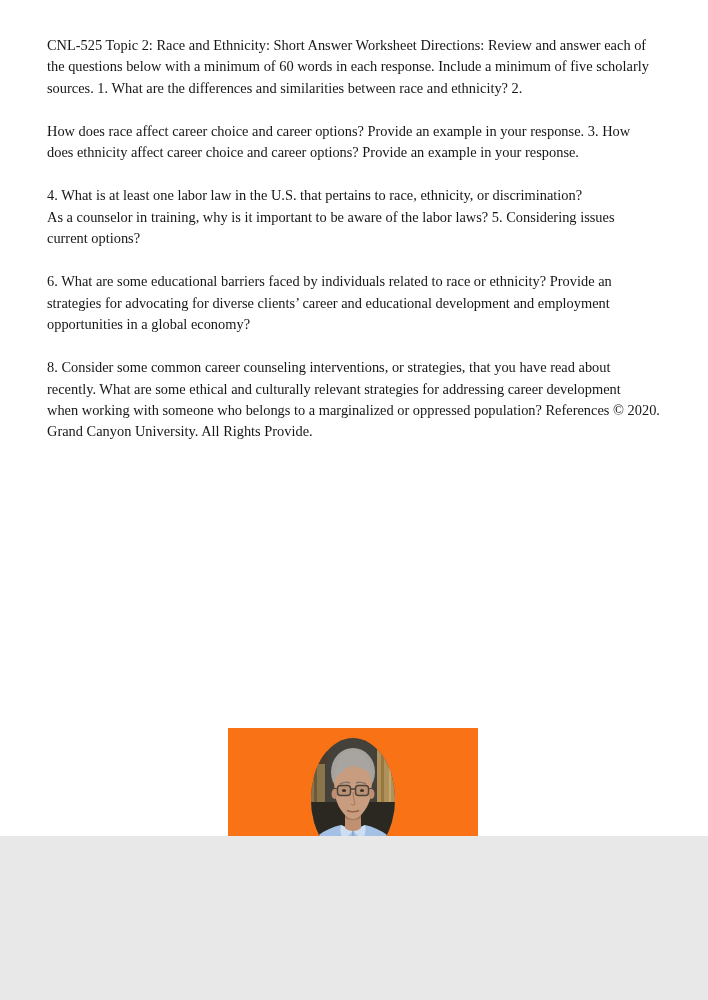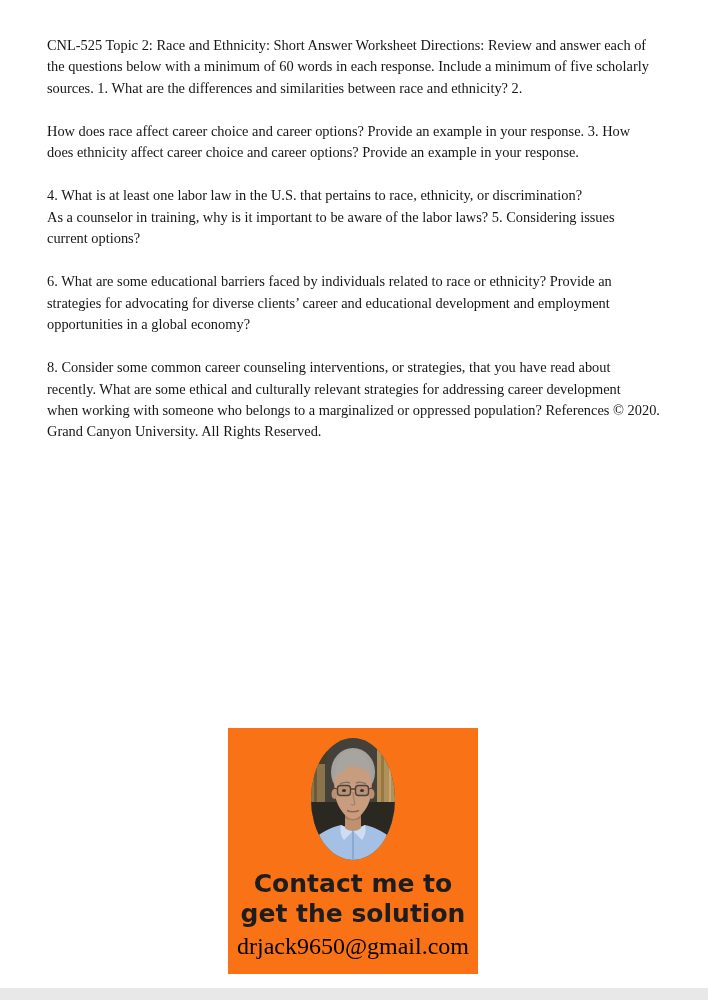--- a/index.html
+++ b/index.html
@@ -1,19 +1,19 @@
 <!DOCTYPE html>
 <html><head>
 <meta charset="utf-8">
 <style>
   html, body { margin: 0; padding: 0; background: #e8e8e8; }
   .page {
     position: relative;
     width: 708px;
-    height: 988px;
+    height: 836px;
     margin: 0 auto;
     background: #ffffff;
     overflow: hidden;
     font-family: "Liberation Serif", serif;
   }
   .doc-text {
     position: absolute;
     left: 47px;
     top: 35px;
     color: #161616;
@@ -82,21 +82,21 @@
     </p>
     <p>
       <span class="text-line">6. What are some educational barriers faced by individuals related to race or ethnicity? Provide an</span>
       <span class="text-line">strategies for advocating for diverse clients’ career and educational development and employment</span>
       <span class="text-line">opportunities in a global economy?</span>
     </p>
     <p>
       <span class="text-line">8. Consider some common career counseling interventions, or strategies, that you have read about</span>
       <span class="text-line">recently. What are some ethical and culturally relevant strategies for addressing career development</span>
       <span class="text-line">when working with someone who belongs to a marginalized or oppressed population? References © 2020.</span>
-      <span class="text-line">Grand Canyon University. All Rights Reserved.</span>
+      <span class="text-line">Grand Canyon University. All Rights Provide.</span>
     </p>
   </div>
 
   <div class="promo">
 
     <svg class="portrait" viewBox="0 0 84 122" xmlns="http://www.w3.org/2000/svg">
       <defs>
         <clipPath id="ovalClip">
             <ellipse cx="42" cy="61" rx="42" ry="61"></ellipse>
           </clipPath>

